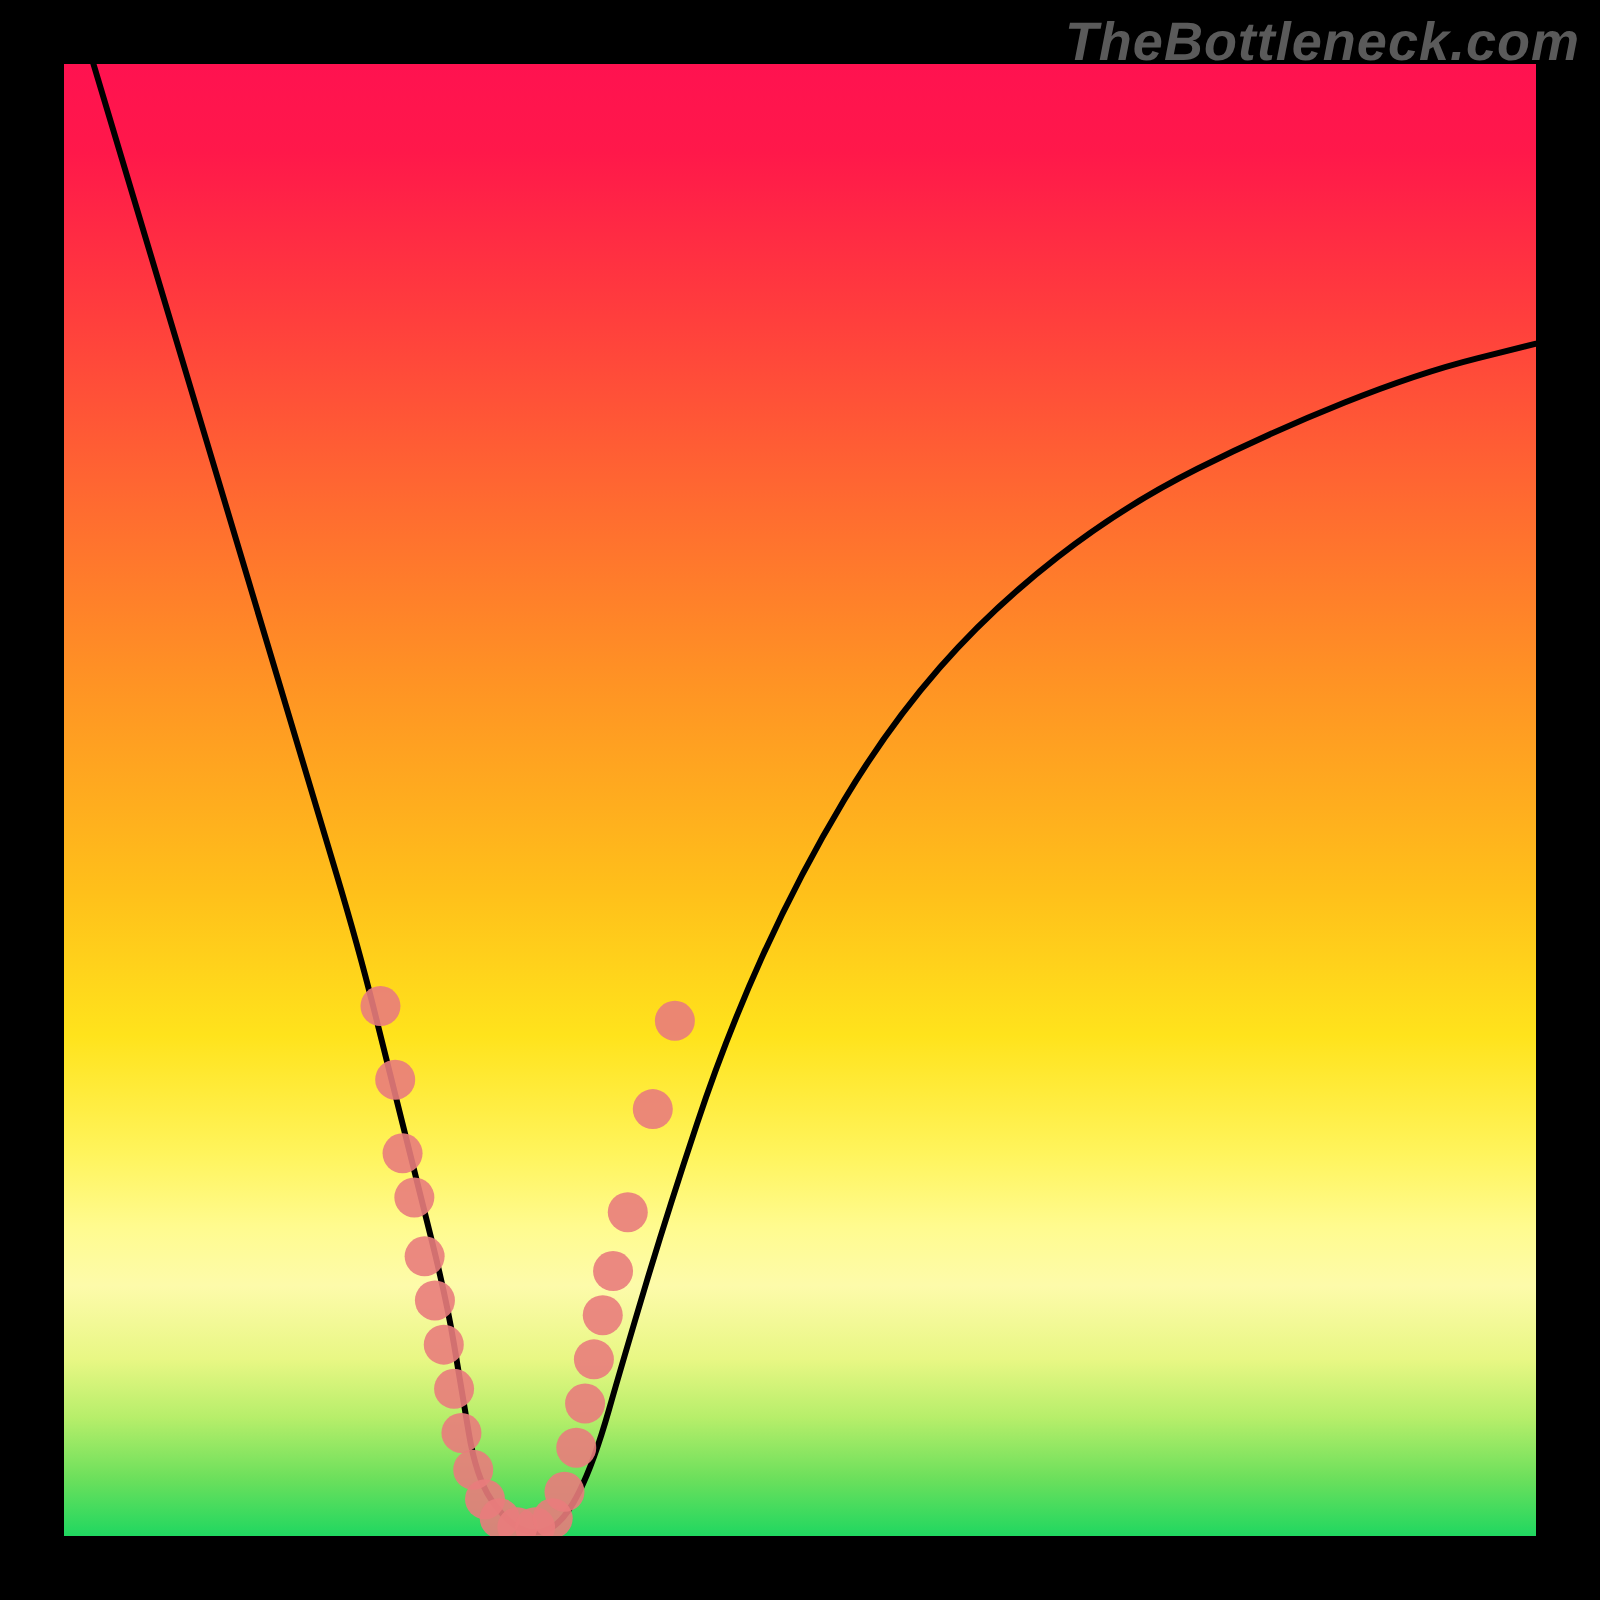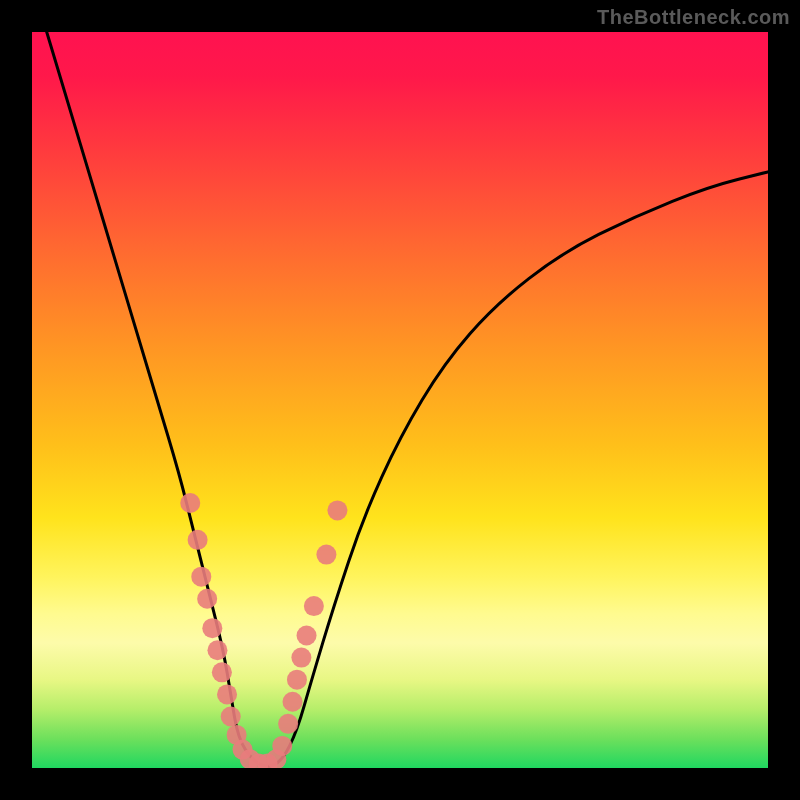--- a/index.html
+++ b/index.html
@@ -39,25 +39,26 @@
       #e8f784 88%,
       #b6ee6a 92%,
       #6ee05c 96%,
       #20d760 100%
     );
   }
   .watermark {
     position: absolute;
     top: 6px;
     right: 10px;
-    font-size: 20px;
+    font-size: 27px;
     font-weight: bold;
     color: #5a5a5a;
     letter-spacing: 0.5px;
     user-select: none;
+    font-style: italic;
   }
   svg.curve-layer {
     position: absolute;
     left: 0;
     top: 0;
     width: 736px;
     height: 736px;
   }
 </style>
 </head>

